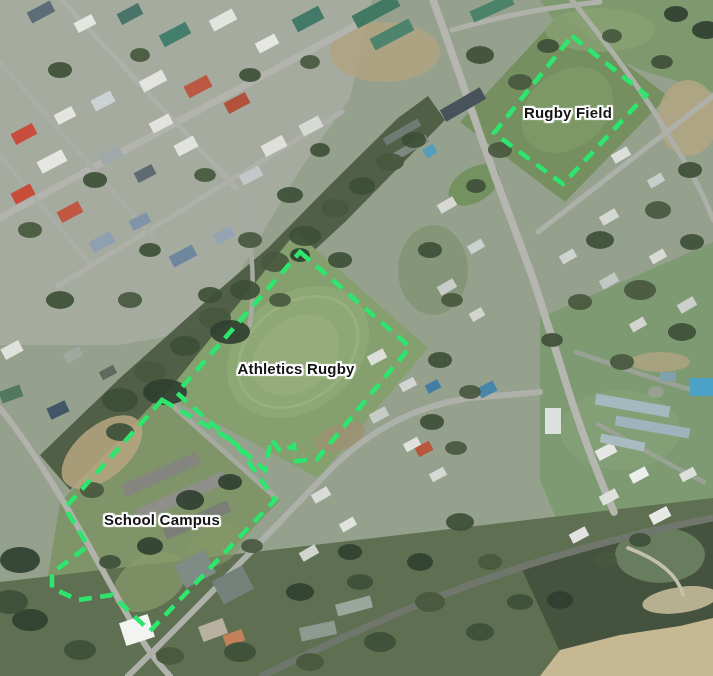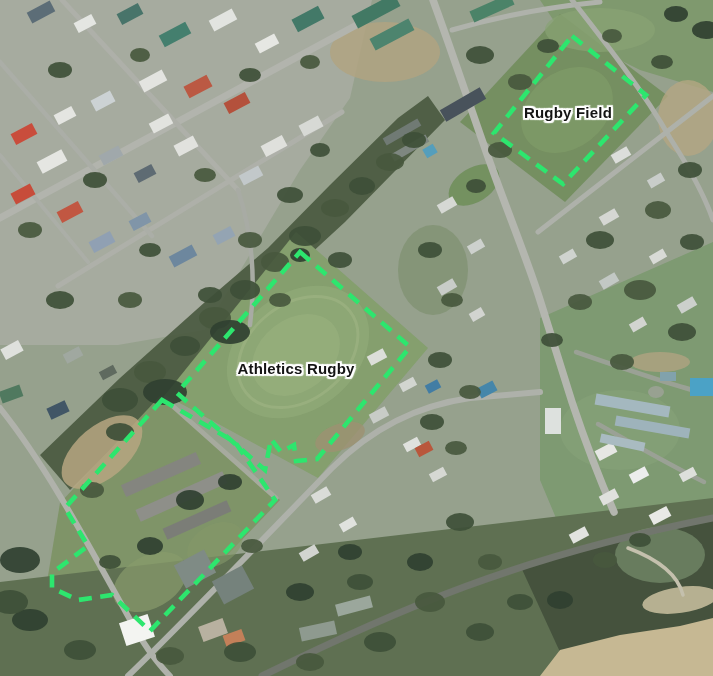--- a/index.html
+++ b/index.html
@@ -245,14 +245,15 @@
       <ellipse cx="560" cy="600" rx="13" ry="9" fill="#2f4030" opacity="0.92"></ellipse>
     </svg>
   <svg id="overlay" width="713" height="676" viewBox="0 0 713 676" style="--overlay-color: #2de66e;">
       <polygon points="572,36 646,95 563,184 494,133"></polygon>
       <polygon points="300,252 410,347 317,459 296,461 294,445 281,452 271,439 265,470 177,393"></polygon>
       <polygon points="162,400 235,442 275,500 150,631 112,595 78,600 52,588 52,573 88,546 65,508"></polygon>
     </svg>
   <div id="labels">
       <div class="map-label" style="left: 568px; top: 112px;">Rugby Field</div>
       <div class="map-label" style="left: 296px; top: 368px;">Athletics Rugby</div>
+      <div class="map-label" style="left: 162px; top: 519px;">School Campus</div>
     </div>
 </div>
 
 </body></html>

